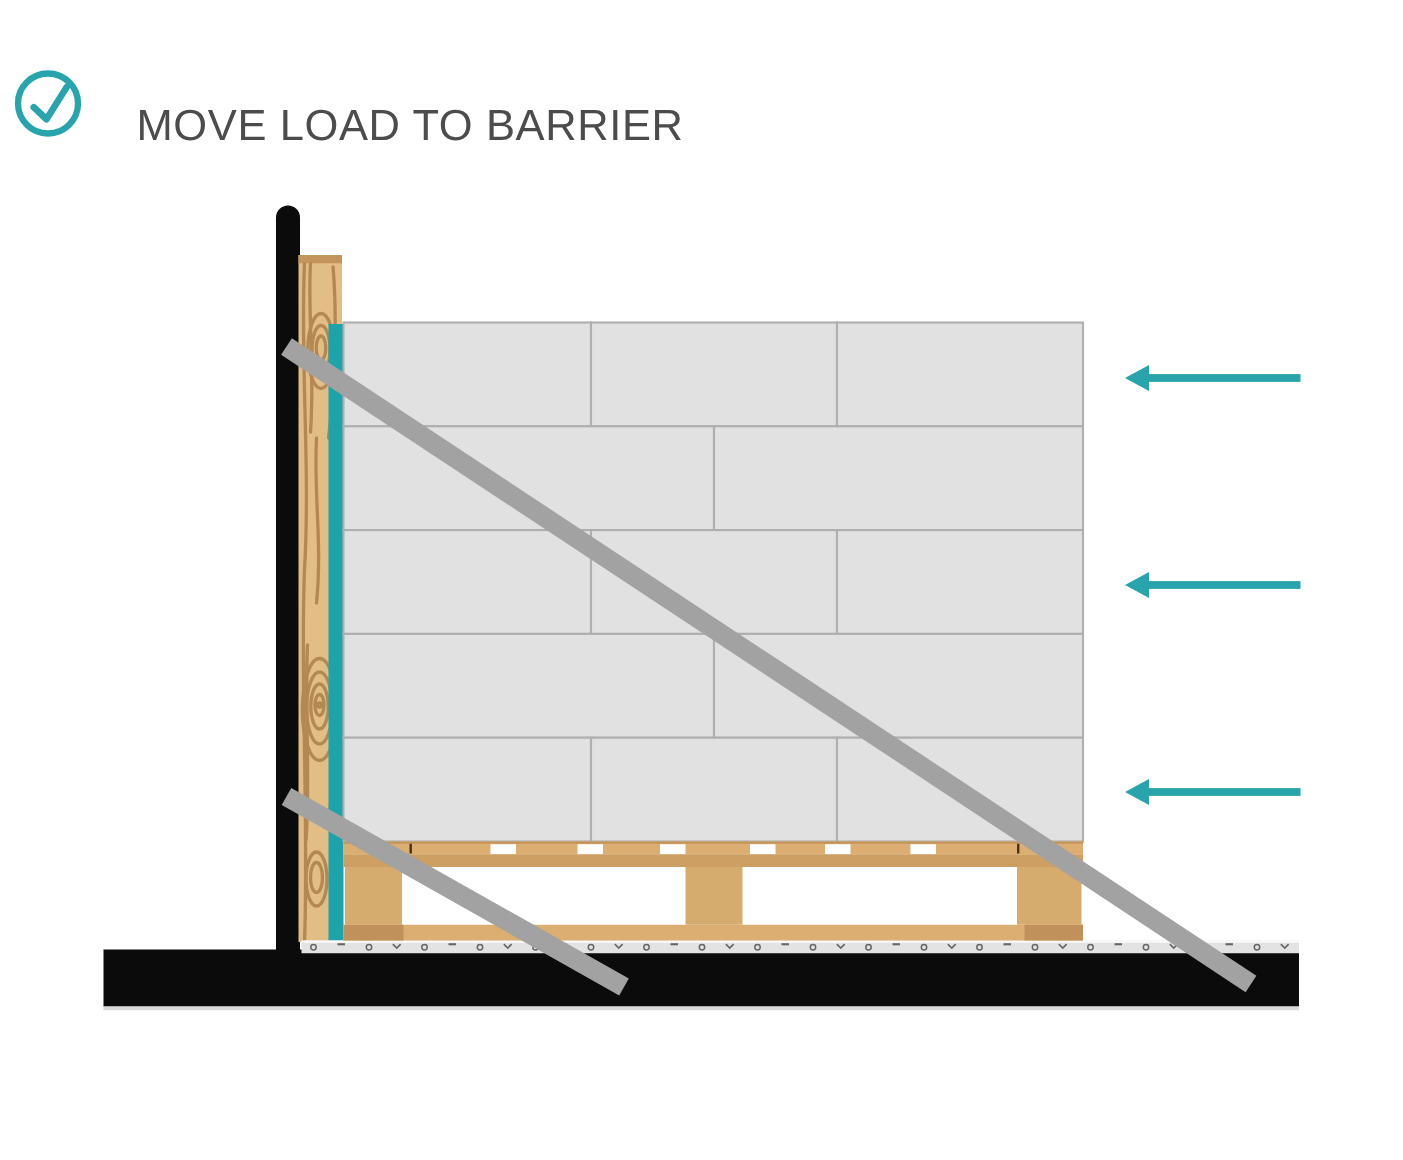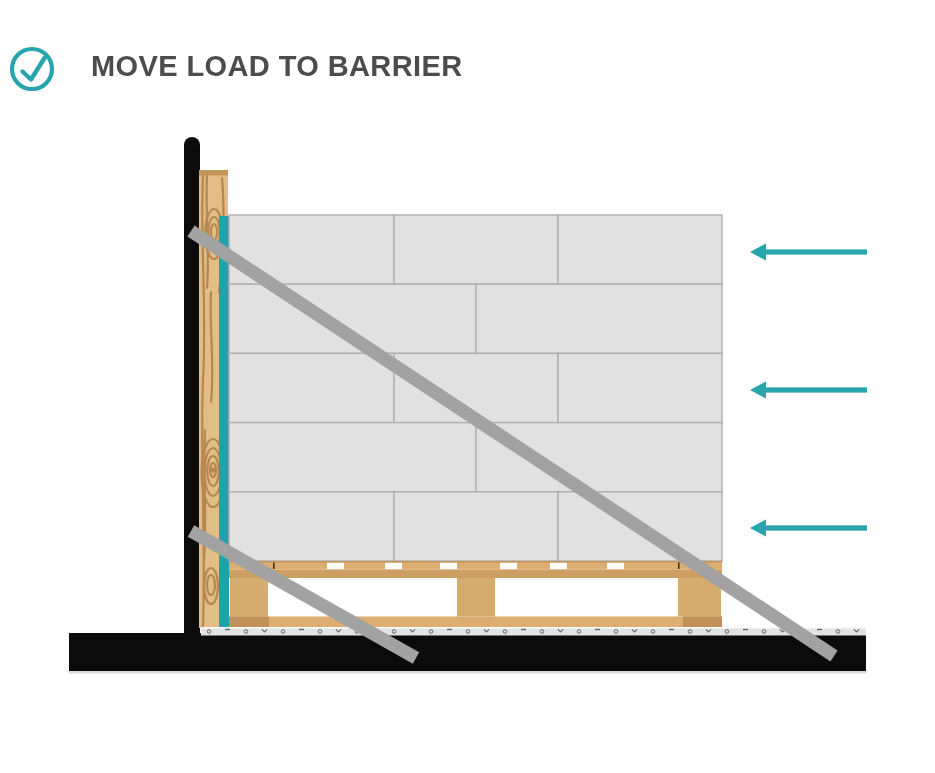--- a/index.html
+++ b/index.html
@@ -1,20 +1,20 @@
 <!DOCTYPE html>
 <html><head>
 <meta charset="utf-8">
 <style>
   html,body{margin:0;padding:0;background:#ffffff;}
   body{width:935px;height:773px;position:relative;overflow:hidden;
        font-family:"Liberation Sans", sans-serif;}
   .header{position:absolute;left:0;top:0;width:935px;height:110px;}
   .check-icon{position:absolute;left:9px;top:45px;}
-  .title{position:absolute;left:91px;top:50px;font-size:29px;font-weight:700;
+  .title{position:absolute;left:91px;top:68px;font-size:29px;font-weight:400;
          letter-spacing:.4px;white-space:nowrap;}
   .diagram-svg{position:absolute;left:0;top:0;}
 </style>
 </head>
 <body>
 
 <div class="header">
   <svg class="check-icon" width="48" height="48" viewBox="0 0 48 48">
     <circle cx="23" cy="24" r="20" fill="none" stroke-width="4.2" stroke="#28A5AC"></circle>
     <path d="M13.5,26.5 L22,34.5 L35.5,13" fill="none" stroke-width="4.4" stroke-linecap="round" stroke-linejoin="round" stroke="#28A5AC"></path>

